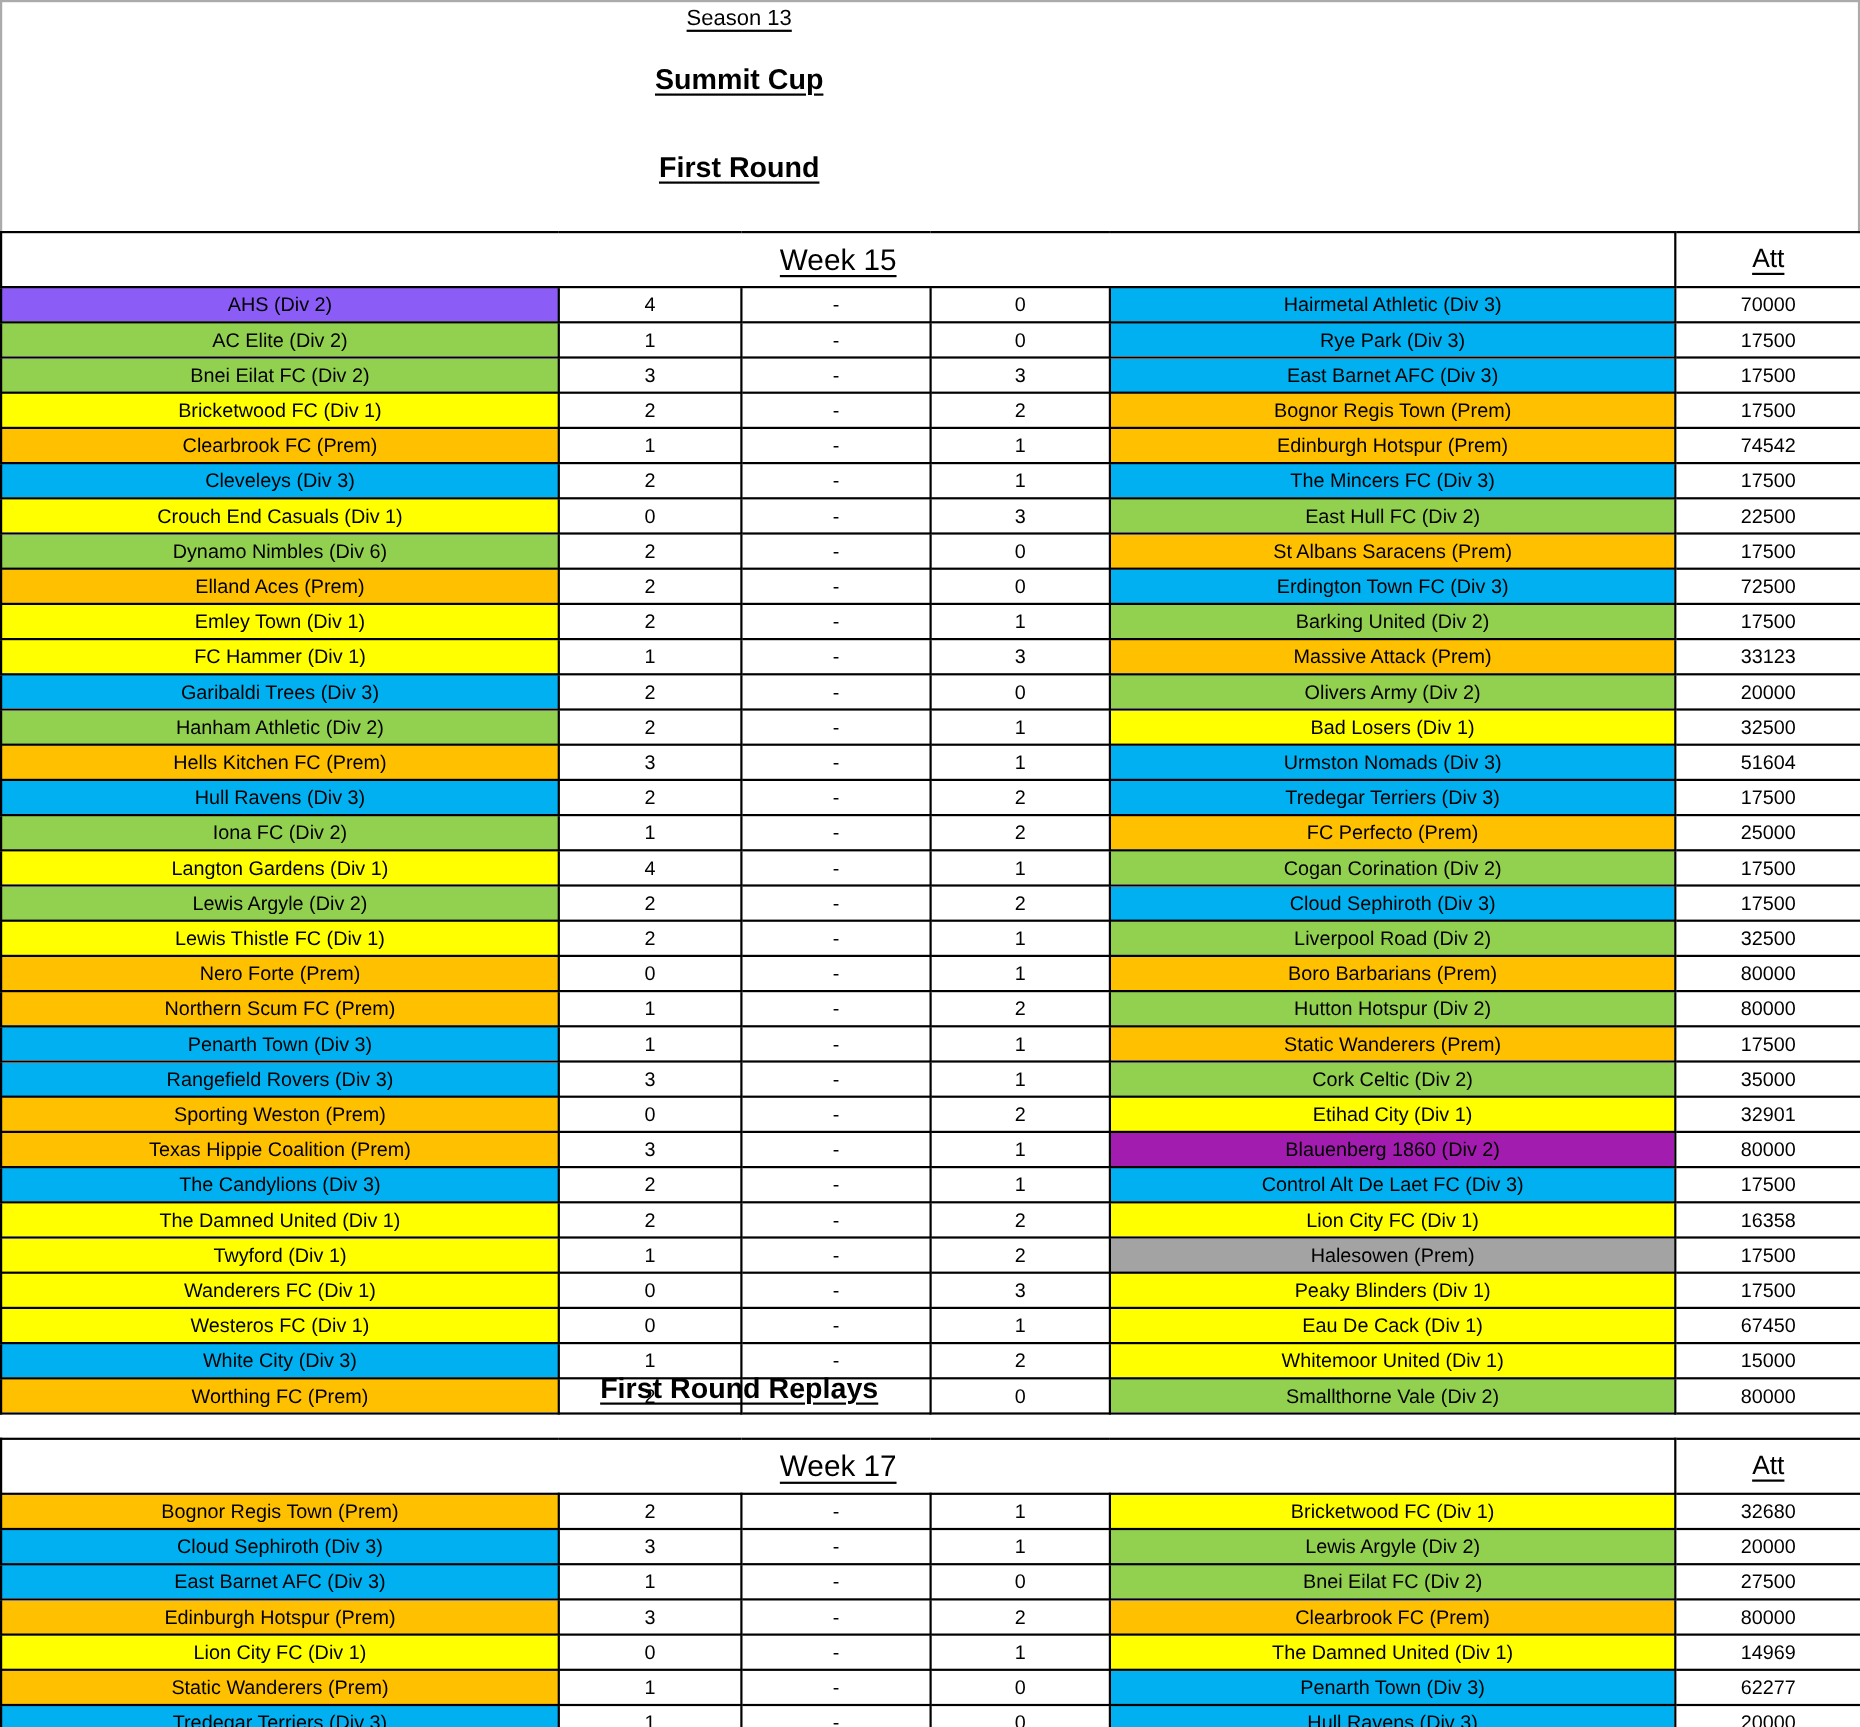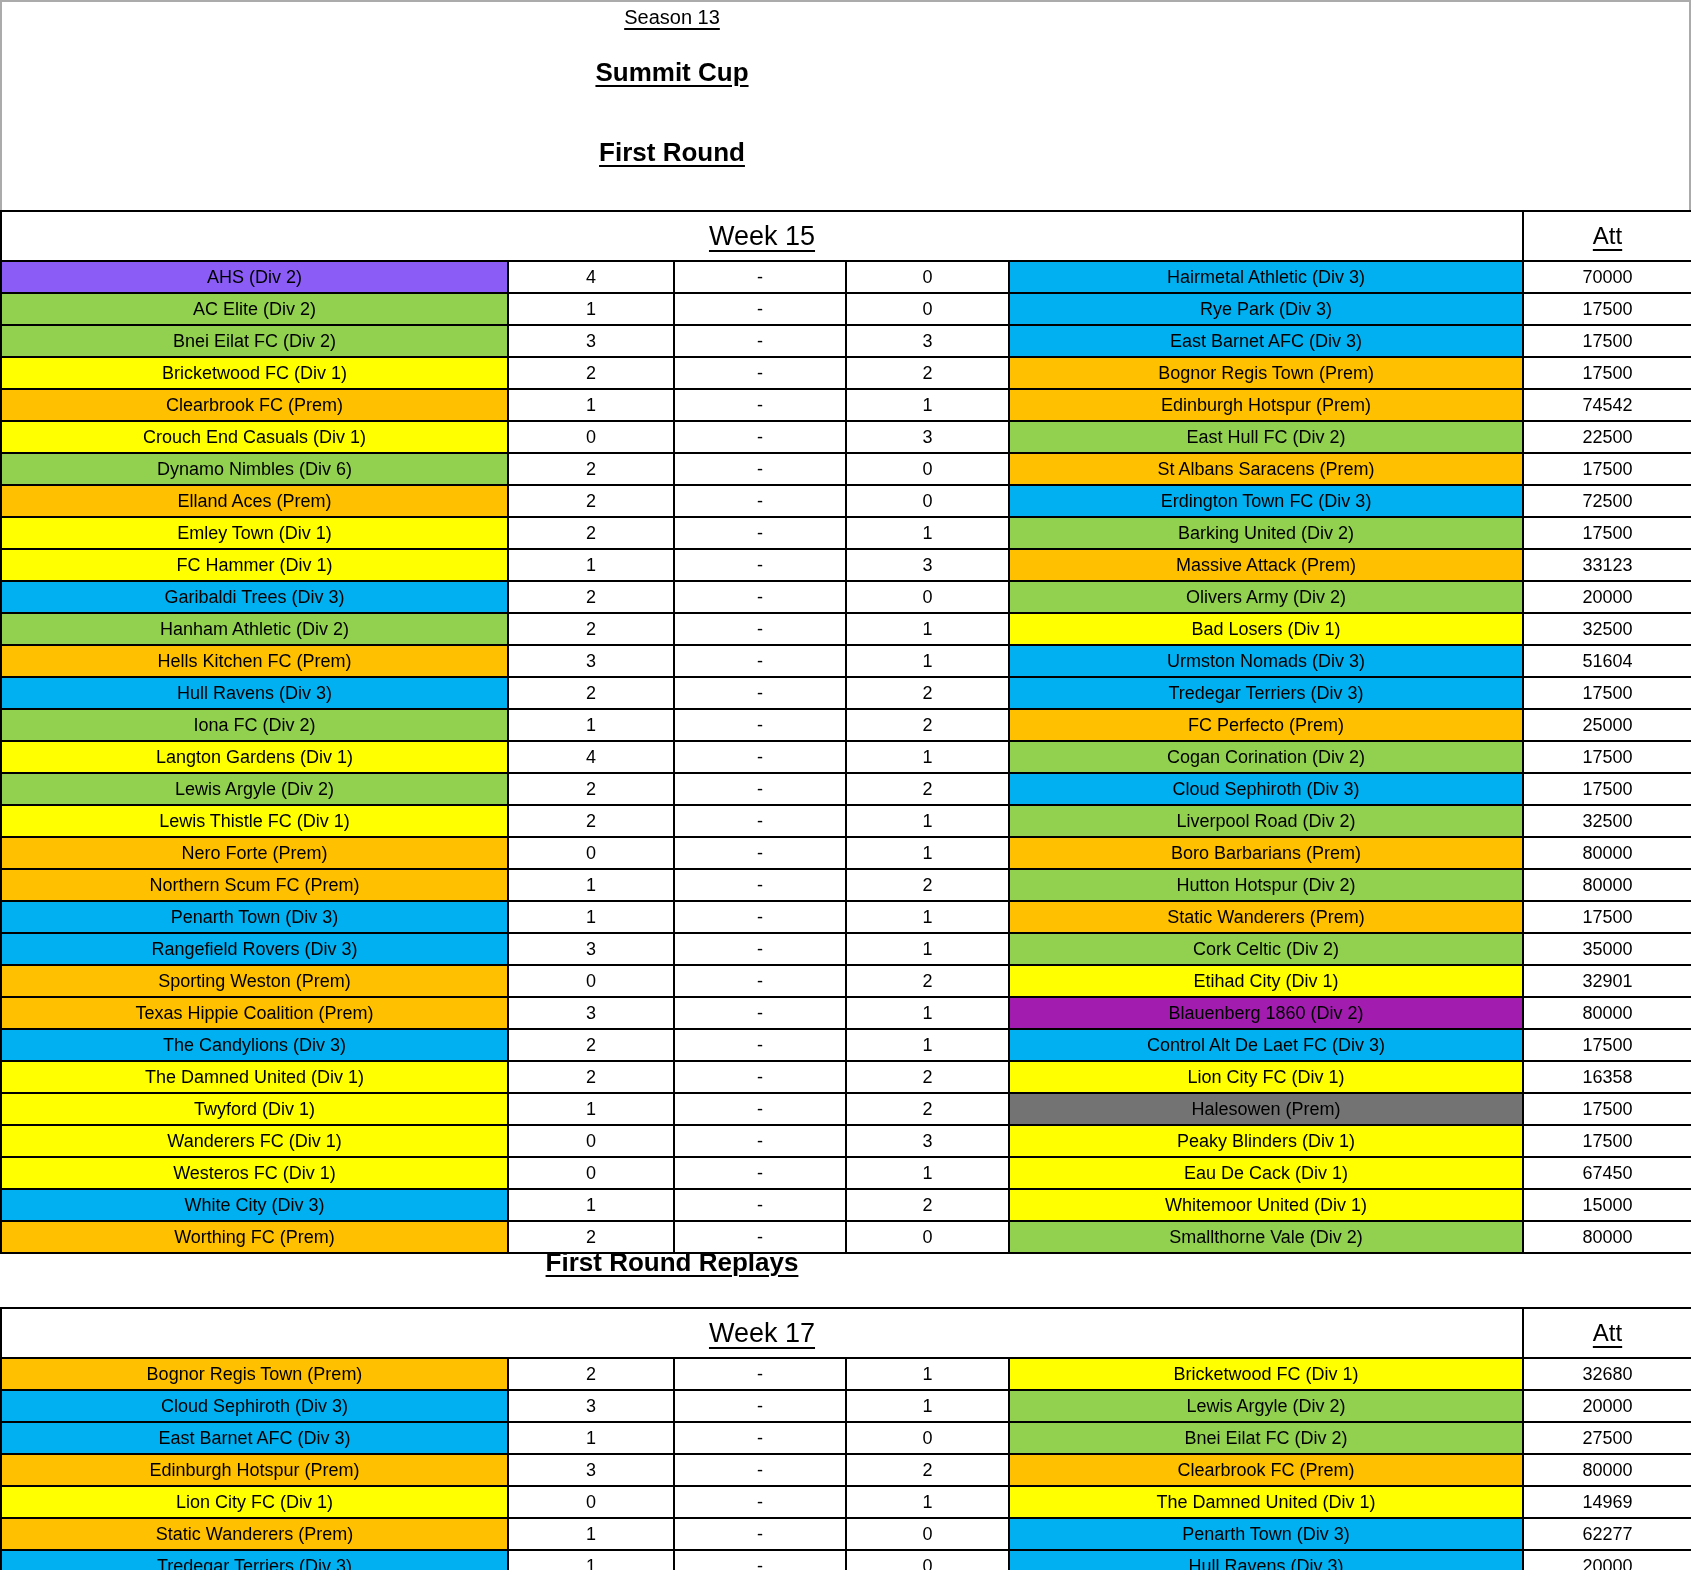--- a/index.html
+++ b/index.html
@@ -101,20 +101,28 @@
       </tr>
       <tr>
         <td style="background: rgb(255, 192, 0);">Clearbrook FC (Prem)</td>
         <td>1</td>
         <td>-</td>
         <td>1</td>
         <td style="background: rgb(255, 192, 0);">Edinburgh Hotspur (Prem)</td>
         <td>74542</td>
       </tr>
       <tr>
+        <td style="background: rgb(0, 176, 240);">Cleveleys (Div 3)</td>
+        <td>2</td>
+        <td>-</td>
+        <td>1</td>
+        <td style="background: rgb(0, 176, 240);">The Mincers FC (Div 3)</td>
+        <td>17500</td>
+      </tr>
+      <tr>
         <td style="background: rgb(255, 255, 0);">Crouch End Casuals (Div 1)</td>
         <td>0</td>
         <td>-</td>
         <td>3</td>
         <td style="background: rgb(146, 208, 80);">East Hull FC (Div 2)</td>
         <td>22500</td>
       </tr>
       <tr>
         <td style="background: rgb(146, 208, 80);">Dynamo Nimbles (Div 6)</td>
         <td>2</td>
@@ -273,21 +281,21 @@
         <td>-</td>
         <td>2</td>
         <td style="background: rgb(255, 255, 0);">Lion City FC (Div 1)</td>
         <td>16358</td>
       </tr>
       <tr>
         <td style="background: rgb(255, 255, 0);">Twyford (Div 1)</td>
         <td>1</td>
         <td>-</td>
         <td>2</td>
-        <td style="background: #737373;">Halesowen (Prem)</td>
+        <td style="background: #a3a3a3;">Halesowen (Prem)</td>
         <td>17500</td>
       </tr>
       <tr>
         <td style="background: rgb(255, 255, 0);">Wanderers FC (Div 1)</td>
         <td>0</td>
         <td>-</td>
         <td>3</td>
         <td style="background: rgb(255, 255, 0);">Peaky Blinders (Div 1)</td>
         <td>17500</td>
       </tr>

